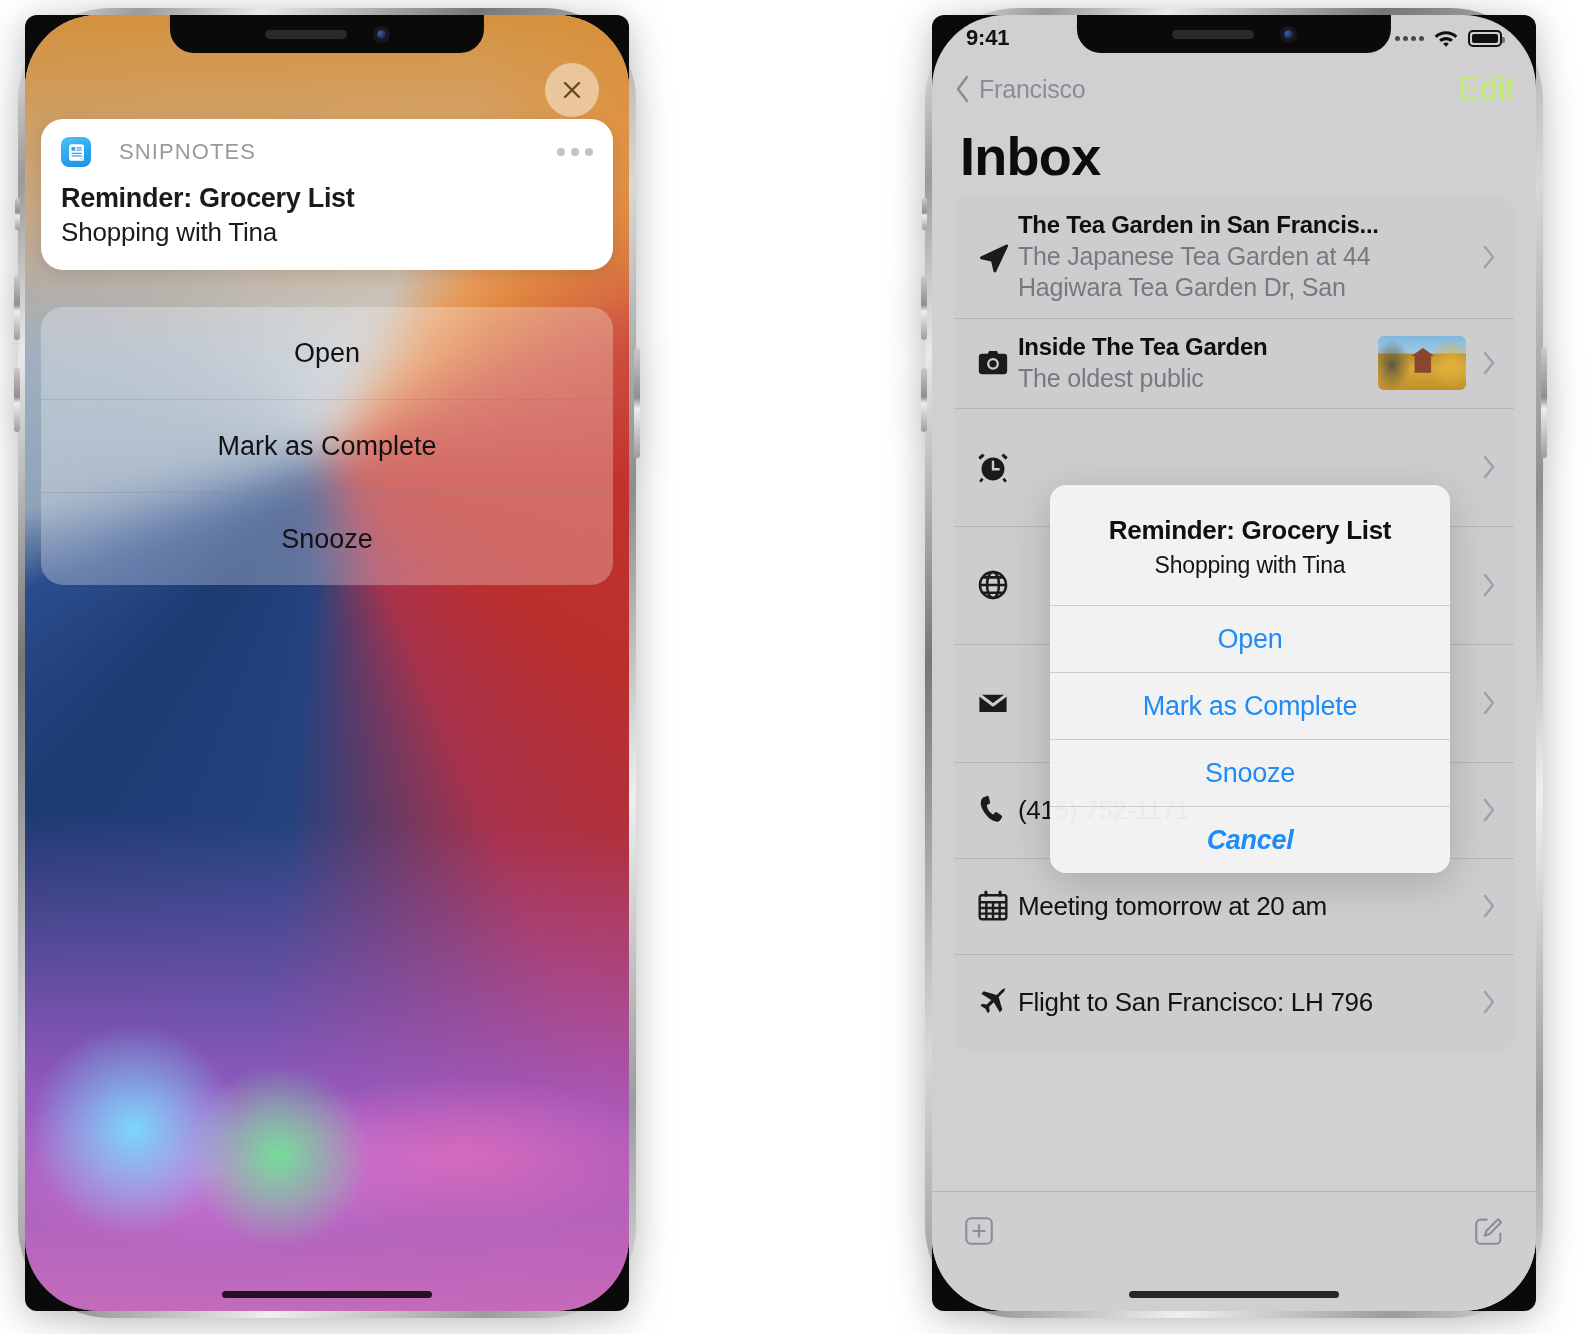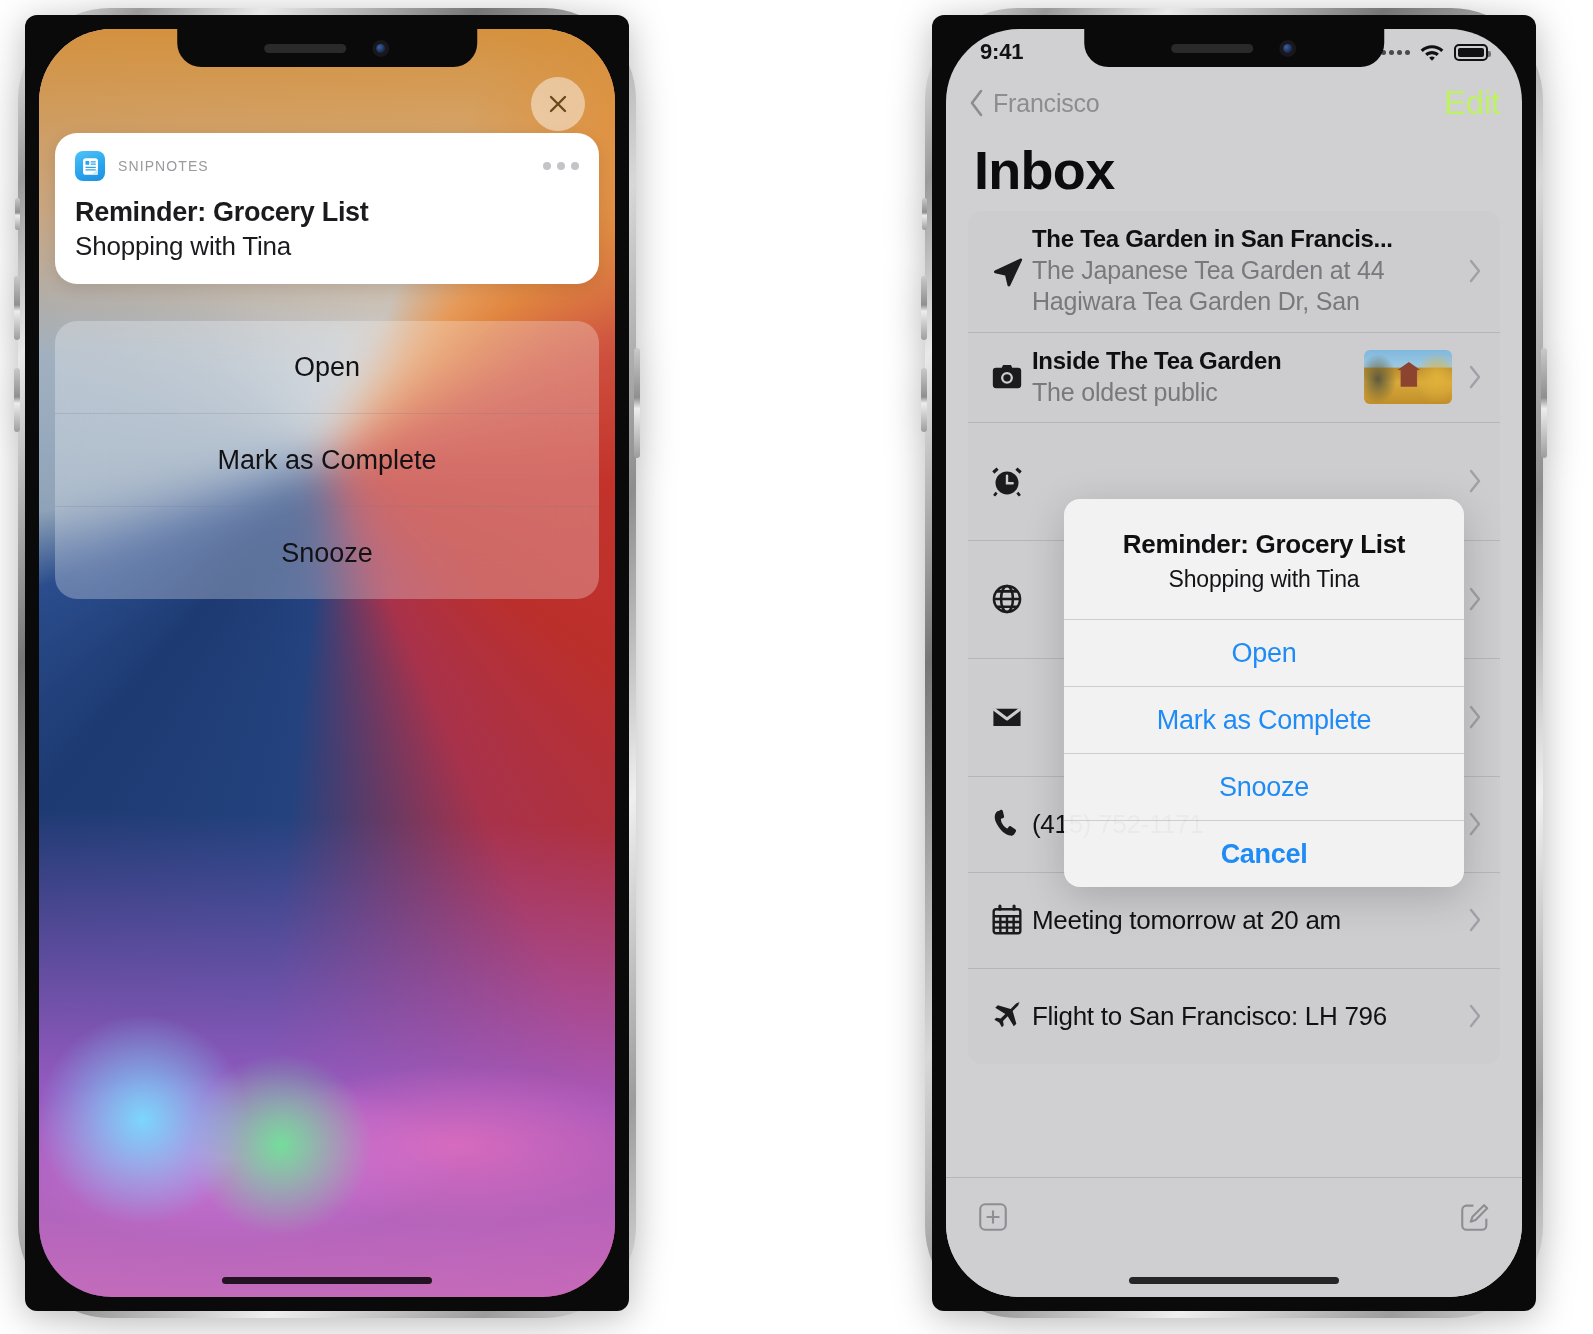--- a/index.html
+++ b/index.html
@@ -18,21 +18,20 @@
     background: linear-gradient(125deg,#f2f2f2 0%,#9a9a9a 8%,#e9e9e9 16%,#767676 30%,#d8d8d8 48%,#8d8d8d 62%,#efefef 76%,#9c9c9c 90%,#dedede 100%);
     padding: 7px;
     box-sizing: border-box;
     filter: drop-shadow(0 6px 18px rgba(0,0,0,0.28));
   }
   .phone-inner {
     position: relative;
     width: 100%; height: 100%;
     background: #0a0a0a;
     border-radius: 12px;
-    padding: 14px;
     box-sizing: border-box;
   }
   .screen {
     position: relative;
     width: 100%; height: 100%;
     border-radius: 73px;
     overflow: hidden;
   }
   
   .notch {
@@ -116,22 +115,22 @@
   }
   .notif-head { display: flex; align-items: center; }
   .app-icon {
     width: 30px; height: 30px; border-radius: 8px;
     background: linear-gradient(160deg,#4fc3f7 0%,#29a6ee 55%,#1d90e0 100%);
     display:flex; align-items:center; justify-content:center;
     flex: 0 0 auto;
   }
   .app-icon svg { width: 21px; height: 21px; }
   .app-name {
-    margin-left: 13px;
-    font-size: 14px; letter-spacing: 1.1px;
+    margin-left: 28px;
+    font-size: 22px; letter-spacing: 1.1px;
     color: #9a9a9e; font-weight: 500;
   }
   .notif-dots { margin-left: auto; display: flex; gap: 6px; }
   .notif-dots span { width: 8px; height: 8px; border-radius: 50%; background: #c4c4c8; display: block; }
   .notif-title {
     margin-top: 16px;
     font-size: 27px; font-weight: 700; color: #1b1b1e; letter-spacing: -0.3px;
   }
   .notif-sub {
     margin-top: 3px;
@@ -257,21 +256,21 @@
     box-shadow: 0 10px 40px rgba(0,0,0,0.18);
   }
   .alert-head { padding: 30px 22px 26px; text-align: center; }
   .alert-title { font-size: 26px; font-weight: 700; color: #101013; letter-spacing: -0.3px; }
   .alert-msg { font-size: 23px; color: #131316; margin-top: 6px; letter-spacing: -0.2px; }
   .alert-btn {
     height: 66px; display: flex; align-items: center; justify-content: center;
     font-size: 27px; color: #1f8bf5; letter-spacing: -0.3px;
     border-top: 1px solid rgba(120,120,128,0.3);
   }
-  .alert-btn.bold { font-weight: 700; }
+  .alert-btn.bold { font-weight: 700; font-style: italic; }
 
   .toolbar {
     position: absolute; bottom: 0; left: 0; right: 0; height: 120px;
     background: #cfcfd2;
     border-top: 1px solid rgba(120,120,128,0.3);
     display: flex; align-items: flex-start; justify-content: space-between;
     padding: 22px 30px 0 30px;
     box-sizing: border-box;
   }
   .toolbar svg { width: 34px; height: 34px; color: #8d8d93; display:block; }

